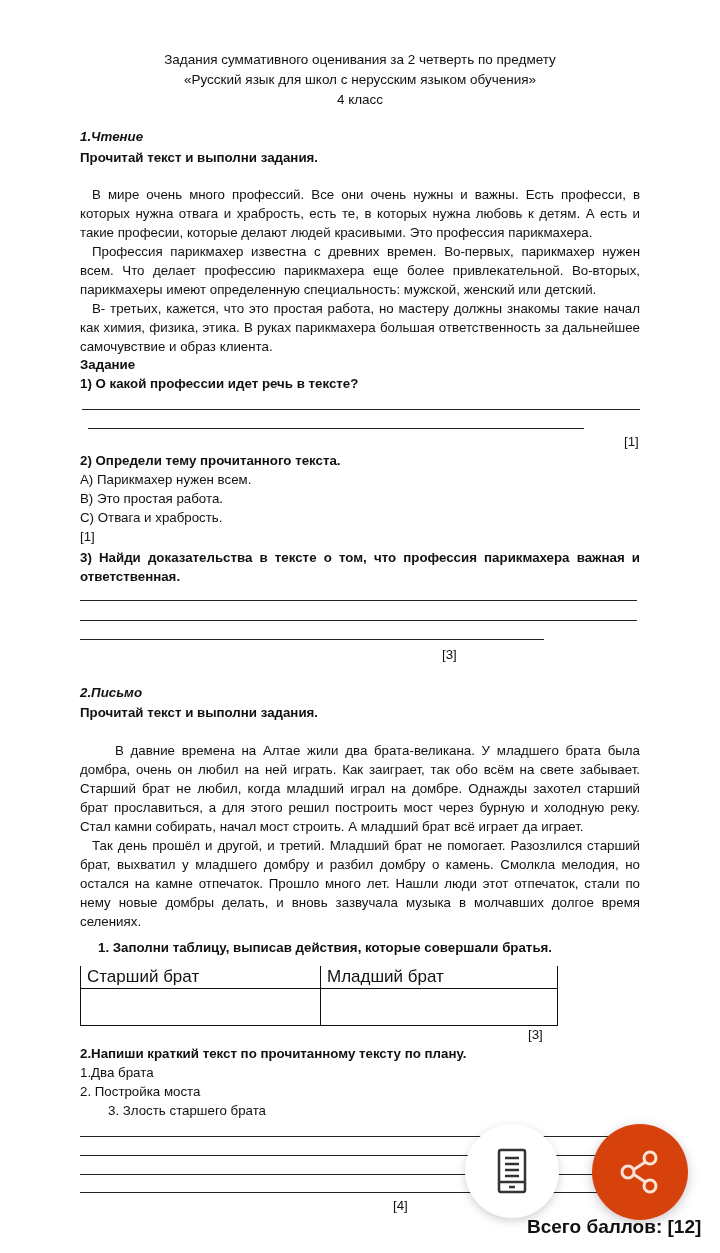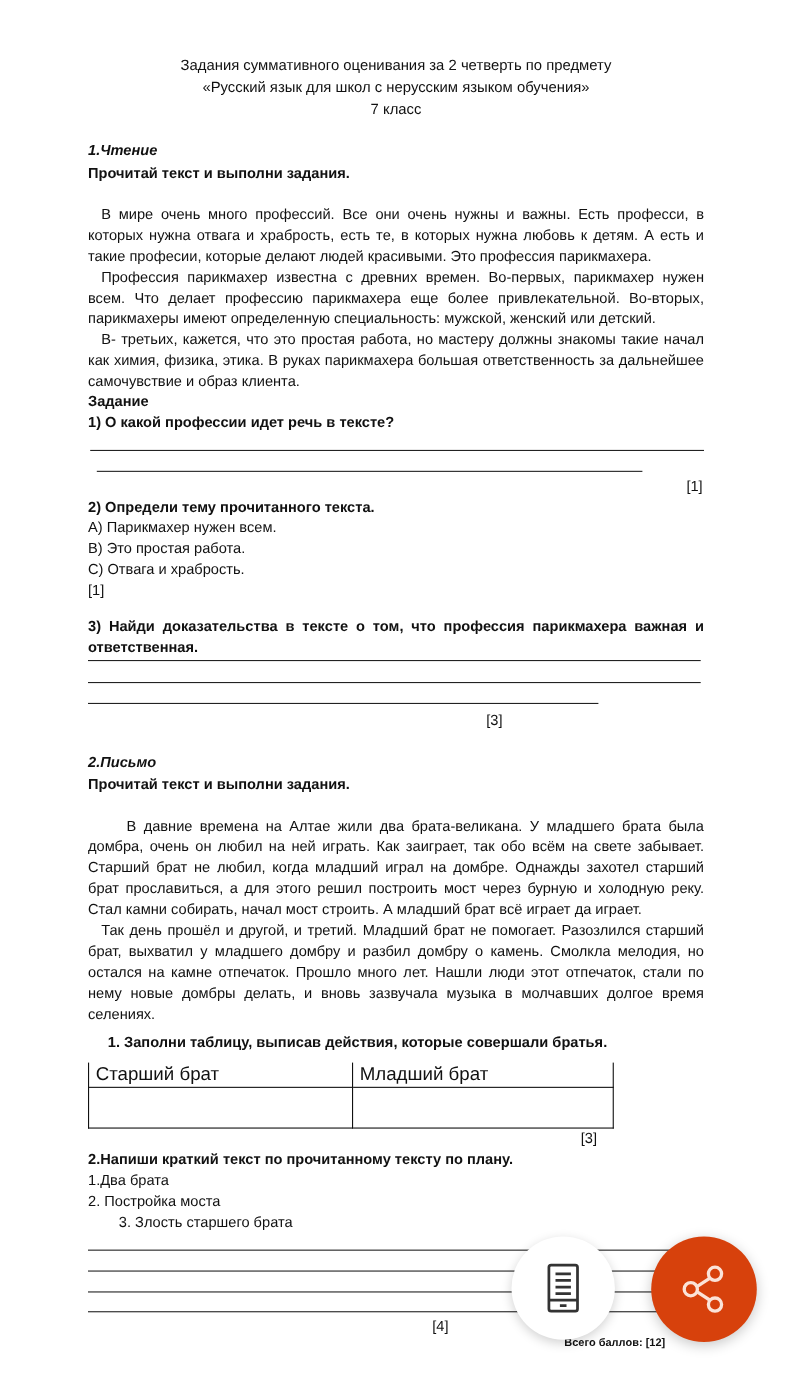--- a/index.html
+++ b/index.html
@@ -31,21 +31,21 @@
       position: absolute; left: 592px; top: 1124px; width: 96px; height: 96px; border-radius: 50%;
       background: #d7410c; box-shadow: 0 3px 12px rgba(0,0,0,0.22);
       display: flex; align-items: center; justify-content: center;
     }
   </style>
 </head>
 <body>
 
 <div class="abs title" style="top:52px;">Задания суммативного оценивания  за 2 четверть по предмету</div>
 <div class="abs title" style="top:72px;">«Русский язык для школ с нерусским языком обучения»</div>
-<div class="abs title" style="top:92px;">7 класс</div>
+<div class="abs title" style="top:92px;">4 класс</div>
 
 <div class="abs t bi" style="top:129px;">1.Чтение</div>
 <div class="abs t b" style="top:150px;">Прочитай текст и выполни задания.</div>
 
 <div class="abs para" style="top:185px;">
   <p>В мире очень много профессий. Все они очень нужны и важны. Есть професси, в которых нужна отвага и храбрость, есть те, в которых нужна любовь к детям. А есть и такие професии, которые делают людей красивыми. Это профессия парикмахера.</p>
   <p>Профессия парикмахер известна с древних времен. Во-первых,  парикмахер нужен всем. Что делает профессию парикмахера еще более привлекательной. Во-вторых, парикмахеры имеют определенную специальность: мужской, женский или детский.</p>
   <p>В- третьих, кажется, что это простая работа, но мастеру должны знакомы такие начал как химия, физика, этика. В руках парикмахера большая ответственность за дальнейшее самочувствие и образ клиента.</p>
 </div>
 
@@ -55,21 +55,21 @@
 <div class="line" style="left:88px; top:428px; width:496px;"></div>
 <div class="abs score" style="left:624px; top:434px;">[1]</div>
 
 <div class="abs t b" style="top:453px;">2) Определи тему прочитанного текста.</div>
 <div class="abs t" style="top:472px;">А) Парикмахер нужен всем.</div>
 <div class="abs t" style="top:491px;">В) Это простая работа.</div>
 <div class="abs t" style="top:510px;text-align:center;">С) Отвага и храбрость.</div>
 <div class="abs t" style="top:529px;">[1]</div>
 
 <div class="abs para b" style="top:548px;">
-  <div style="text-align:justify; text-align-last:justify;margin-top:12px;">3) Найди доказательства в тексте о том, что профессия парикмахера важная и</div>
+  <div style="text-align:justify; text-align-last:justify;">3) Найди доказательства в тексте о том, что профессия парикмахера важная и</div>
   <div>ответственная.</div>
 </div>
 <div class="line" style="left:80px; top:600px; width:557px;"></div>
 <div class="line" style="left:80px; top:620px; width:557px;"></div>
 <div class="line" style="left:80px; top:639px; width:464px;"></div>
 <div class="abs score" style="left:442px; top:647px;">[3]</div>
 
 <div class="abs t bi" style="top:685px;">2.Письмо</div>
 <div class="abs t b" style="top:705px;">Прочитай текст и выполни задания.</div>
 
@@ -97,21 +97,21 @@
 <div class="abs t b" style="top:1046px;">2.Напиши краткий текст по прочитанному тексту по плану.</div>
 <div class="abs t" style="top:1065px;">1.Два брата</div>
 <div class="abs t" style="top:1084px;">2. Постройка моста</div>
 <div class="abs t" style="top:1103px;margin-left:28px;">3. Злость старшего брата</div>
 
 <div class="line" style="left:80px; top:1136px; width:560px;"></div>
 <div class="line" style="left:80px; top:1155px; width:560px;"></div>
 <div class="line" style="left:80px; top:1174px; width:560px;"></div>
 <div class="line" style="left:80px; top:1192px; width:560px;"></div>
 <div class="abs score" style="left:393px; top:1198px;">[4]</div>
-<div class="abs b" style="left:513px; top:1216px; font-size:10px;">Всего баллов: [12]</div>
+<div class="abs b" style="left:527px; top:1216px; font-size:19px;">Всего баллов: [12]</div>
 
 <div class="fab-doc">
   <svg width="30" height="46" viewBox="0 0 30 46">
     <rect x="2" y="2" width="26" height="42" rx="2" fill="none" stroke="#333" stroke-width="2.5"></rect>
     <line x1="2" y1="34" x2="28" y2="34" stroke="#333" stroke-width="2.5"></line>
     <line x1="8" y1="10" x2="22" y2="10" stroke="#333" stroke-width="2.5"></line>
     <line x1="8" y1="16" x2="22" y2="16" stroke="#333" stroke-width="2.5"></line>
     <line x1="8" y1="22" x2="22" y2="22" stroke="#333" stroke-width="2.5"></line>
     <line x1="8" y1="28" x2="22" y2="28" stroke="#333" stroke-width="2.5"></line>
     <line x1="12" y1="39" x2="18" y2="39" stroke="#333" stroke-width="2.5"></line>

